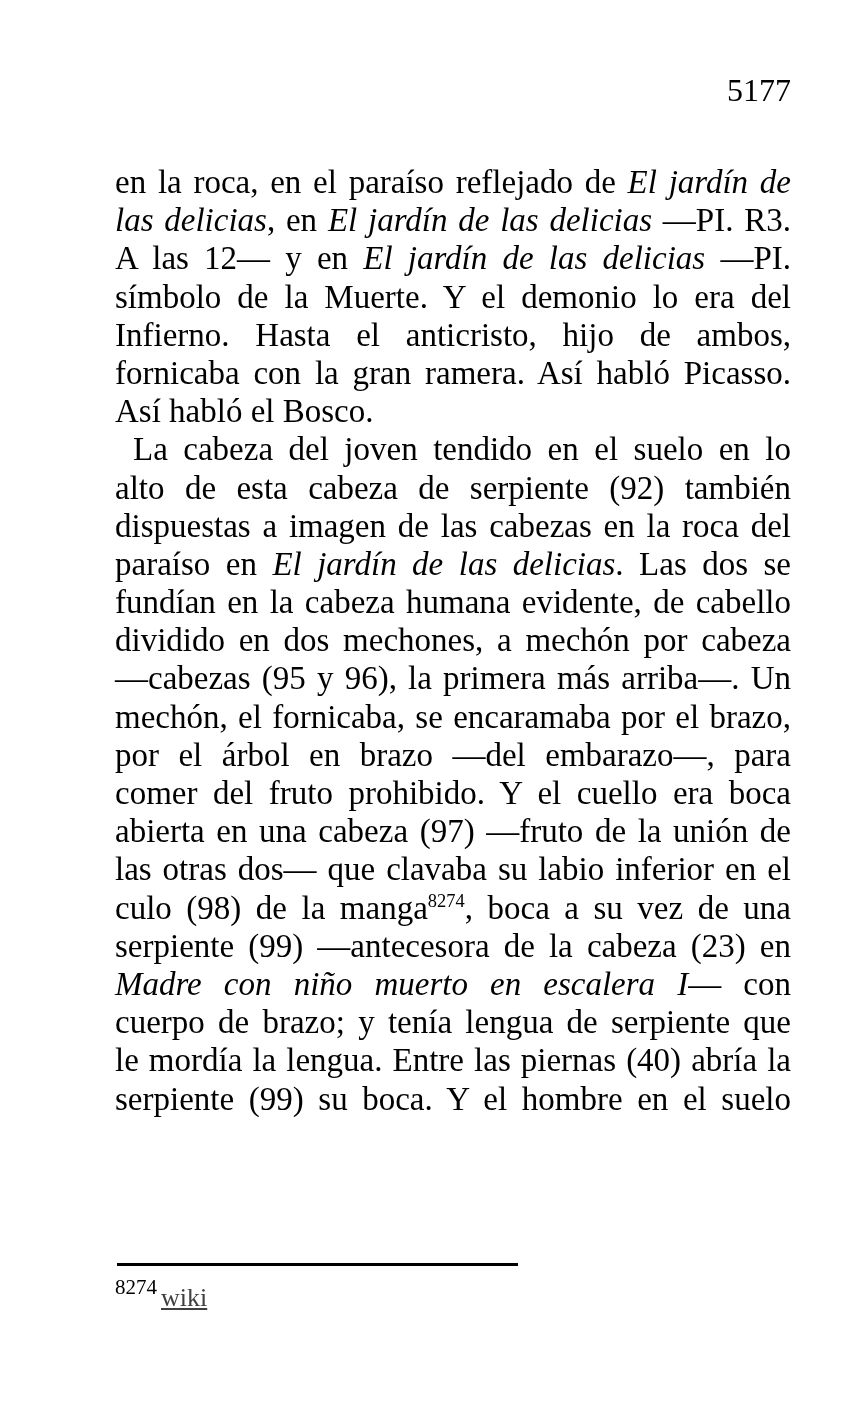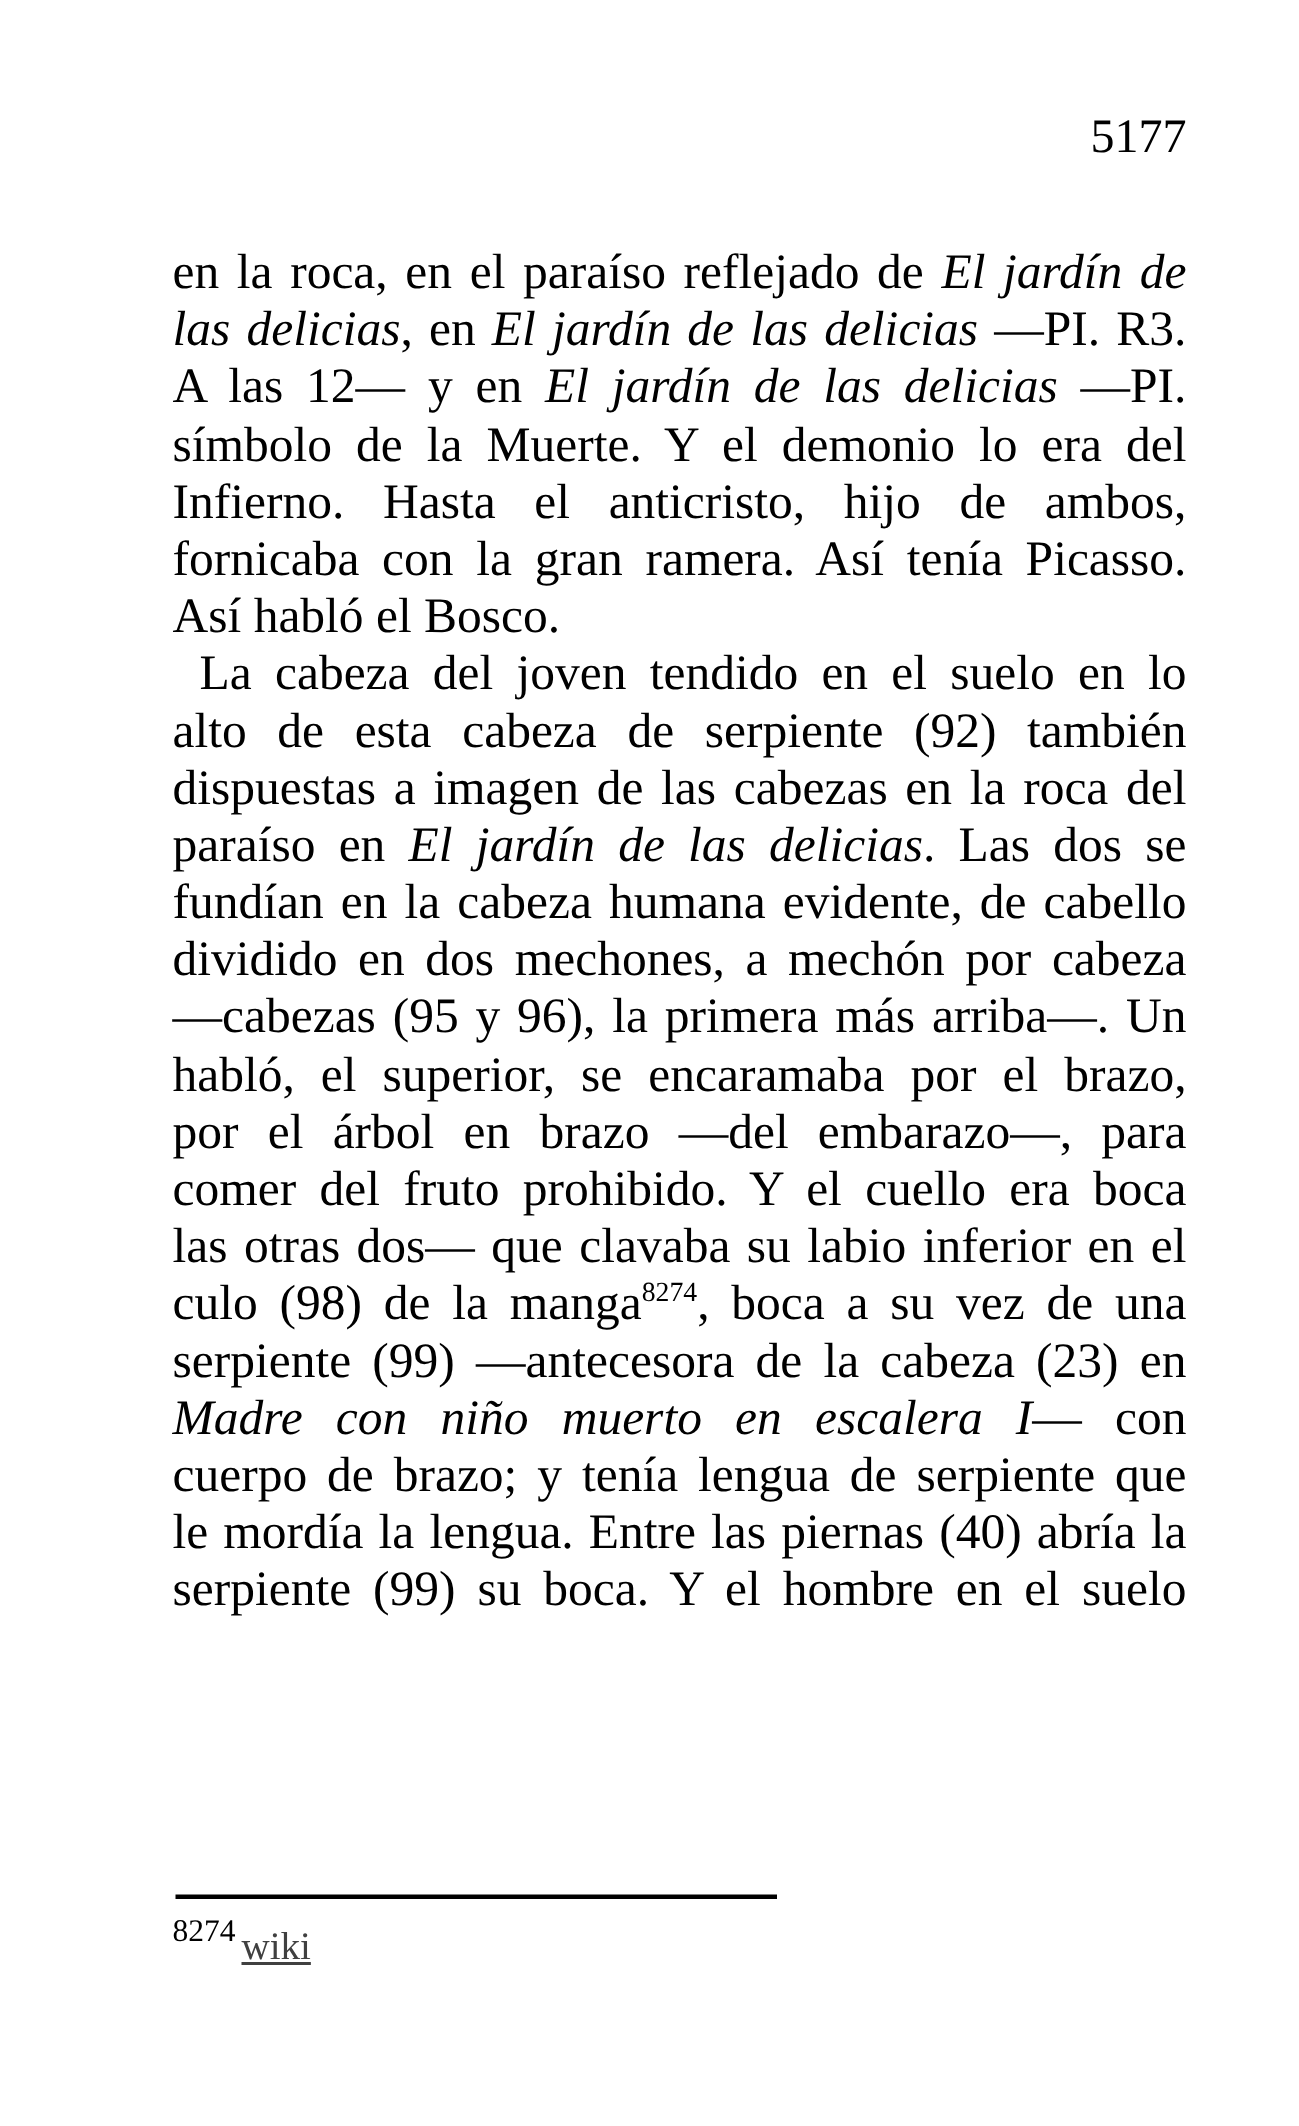--- a/index.html
+++ b/index.html
@@ -76,34 +76,35 @@
 
   <div class="page-number">5177</div>
 
   <div class="bodytext">
       <div>
         <div class="line"><span>en la roca, en el paraíso reflejado de </span><span class="it">El jardín de</span></div>
         <div class="line"><span class="it">las delicias</span><span>, en </span><span class="it">El jardín de las delicias</span><span> —PI. R3.</span></div>
         <div class="line"><span>A las 12— y en </span><span class="it">El jardín de las delicias</span><span> —PI.</span></div>
         <div class="line"><span>símbolo de la Muerte. Y el demonio lo era del</span></div>
         <div class="line"><span>Infierno. Hasta el anticristo, hijo de ambos,</span></div>
-        <div class="line"><span>fornicaba con la gran ramera. Así tenía Picasso.</span></div>
+        <div class="line"><span>fornicaba con la gran ramera. Así habló Picasso.</span></div>
         <div class="line no-justify"><span>Así habló el Bosco.</span></div>
       </div>
       <div>
         <div class="line indent"><span>La cabeza del joven tendido en el suelo en lo</span></div>
         <div class="line"><span>alto de esta cabeza de serpiente (92) también</span></div>
         <div class="line"><span>dispuestas a imagen de las cabezas en la roca del</span></div>
         <div class="line"><span>paraíso en </span><span class="it">El jardín de las delicias</span><span>. Las dos se</span></div>
         <div class="line"><span>fundían en la cabeza humana evidente, de cabello</span></div>
         <div class="line"><span>dividido en dos mechones, a mechón por cabeza</span></div>
         <div class="line"><span>—cabezas (95 y 96), la primera más arriba—. Un</span></div>
-        <div class="line"><span>habló, el superior, se encaramaba por el brazo,</span></div>
+        <div class="line"><span>mechón, el fornicaba, se encaramaba por el brazo,</span></div>
         <div class="line"><span>por el árbol en brazo —del embarazo—, para</span></div>
         <div class="line"><span>comer del fruto prohibido. Y el cuello era boca</span></div>
+        <div class="line"><span>abierta en una cabeza (97) —fruto de la unión de</span></div>
         <div class="line"><span>las otras dos— que clavaba su labio inferior en el</span></div>
         <div class="line"><span>culo (98) de la manga</span><span class="sup">8274</span><span>, boca a su vez de una</span></div>
         <div class="line"><span>serpiente (99) —antecesora de la cabeza (23) en</span></div>
         <div class="line"><span class="it">Madre con niño muerto en escalera I</span><span>— con</span></div>
         <div class="line"><span>cuerpo de brazo; y tenía lengua de serpiente que</span></div>
         <div class="line"><span>le mordía la lengua. Entre las piernas (40) abría la</span></div>
         <div class="line"><span>serpiente (99) su boca. Y el hombre en el suelo</span></div>
       </div>
     </div>
 

